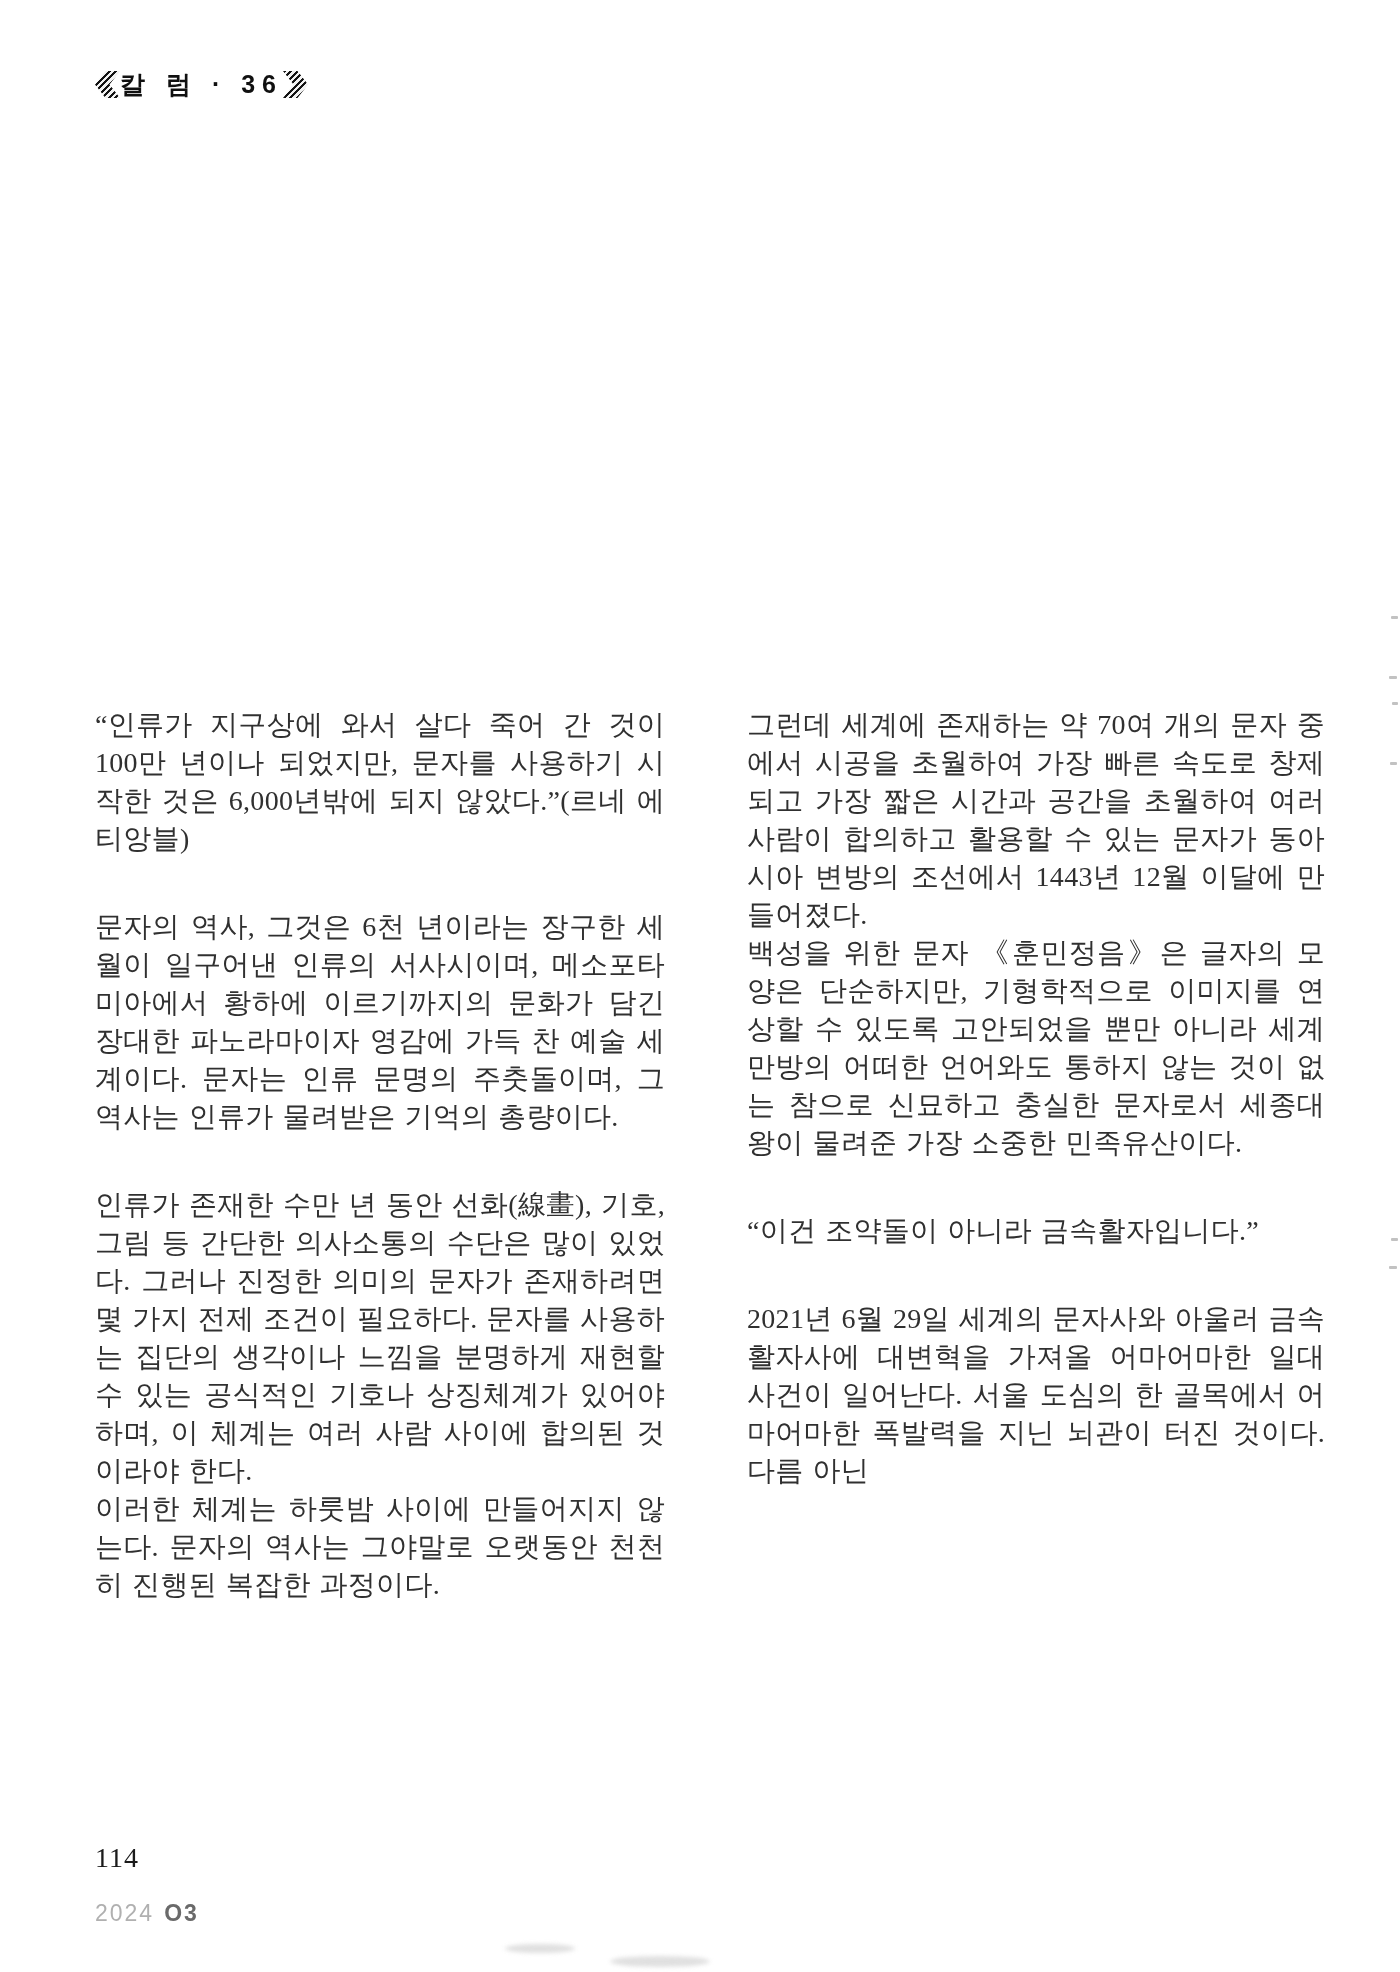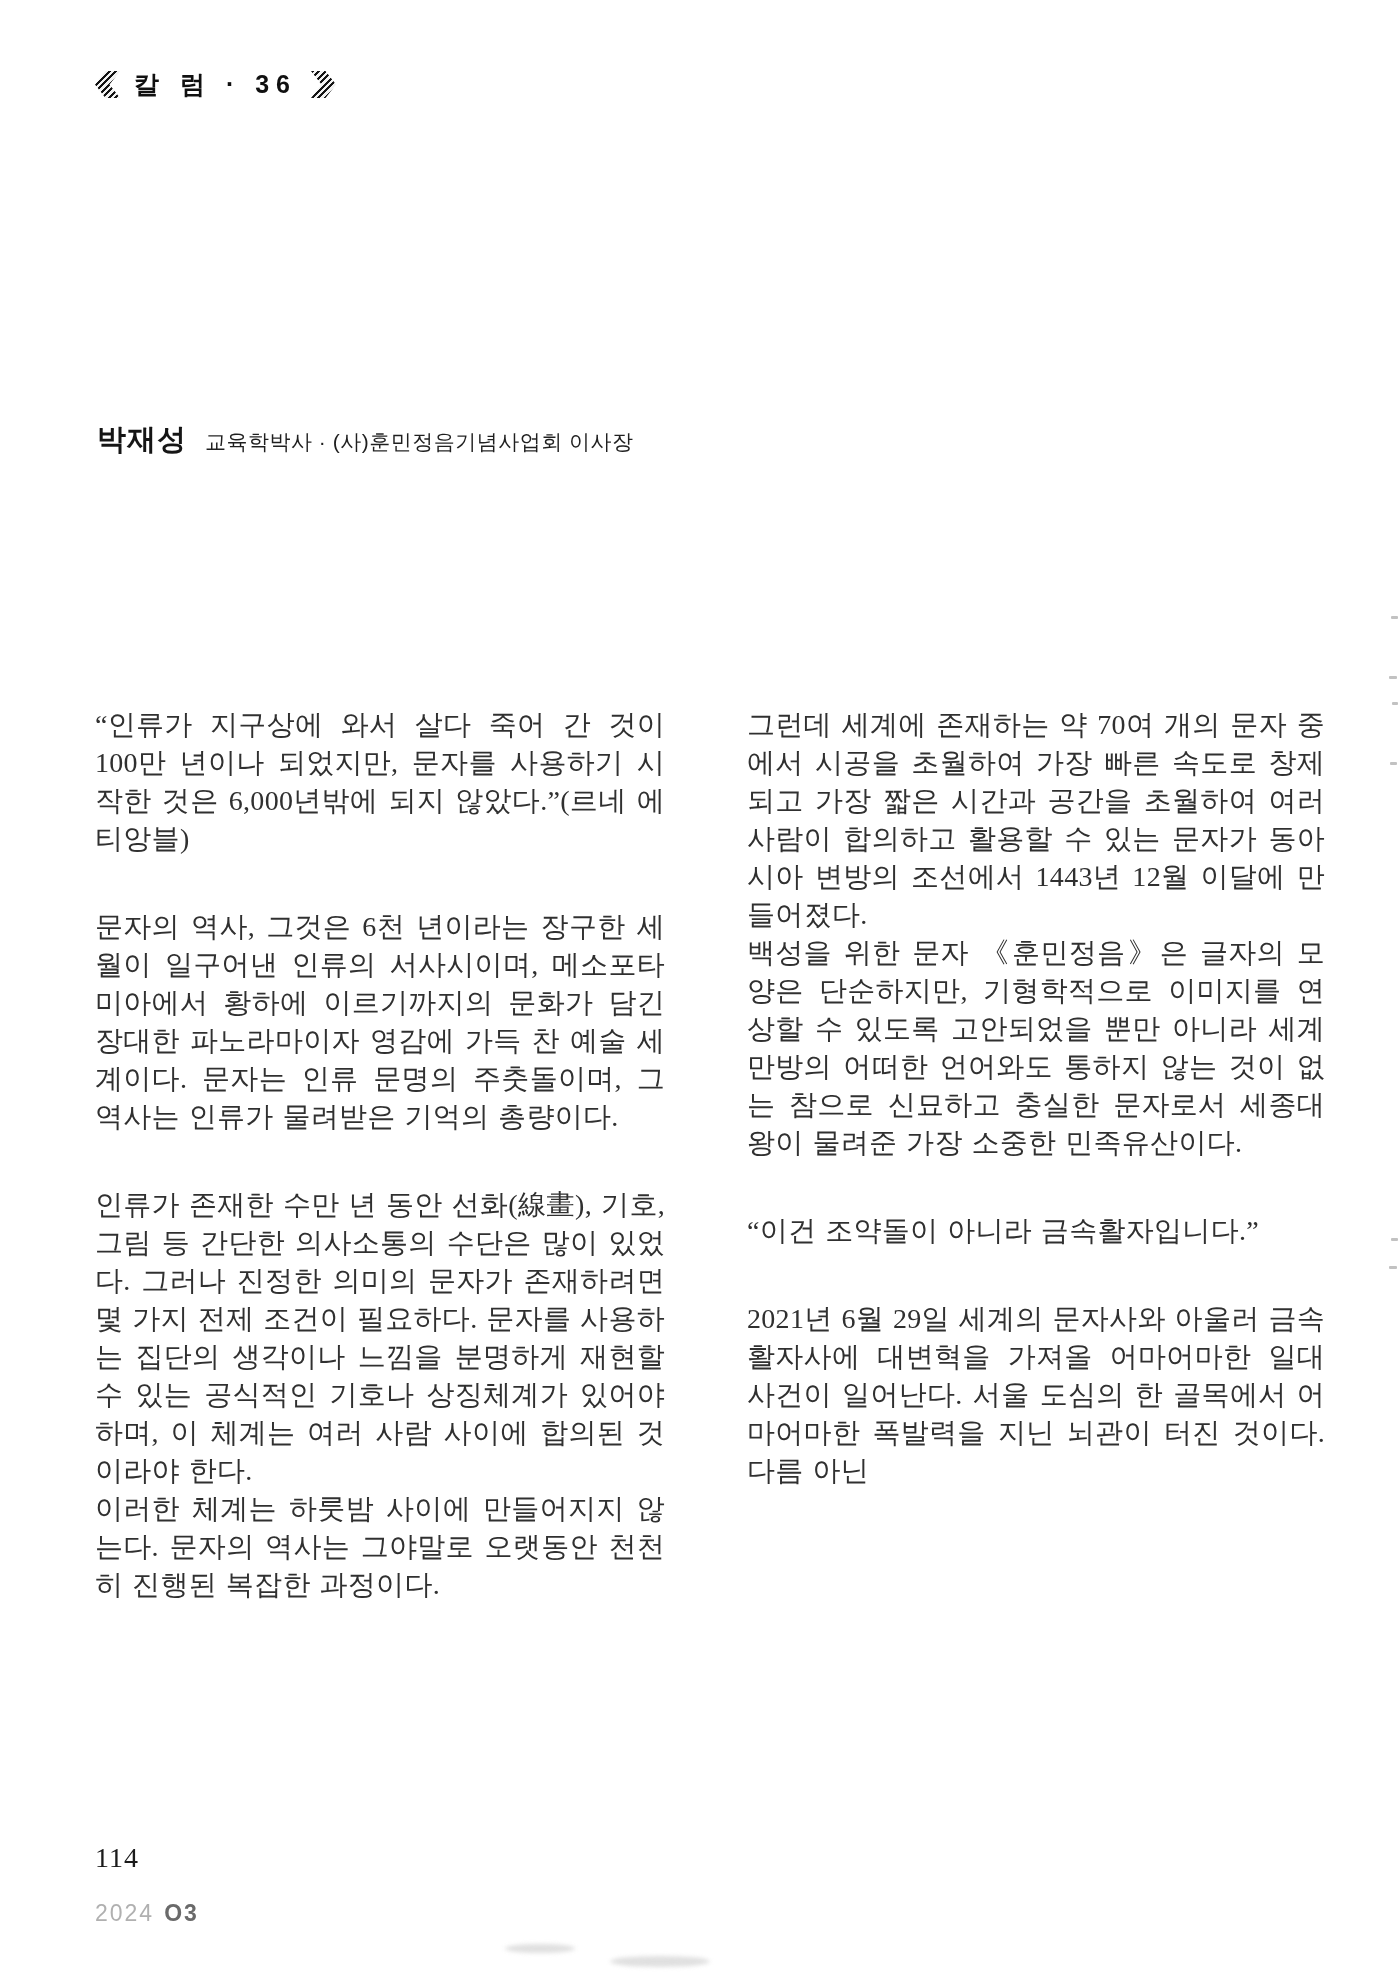--- a/index.html
+++ b/index.html
@@ -14,21 +14,20 @@
     color: #2f2f2f;
   }
 
   
   .header-badge {
     position: absolute;
     left: 95px;
     top: 68px;
     display: flex;
     align-items: center;
-    gap: 14px;
   }
   .orn {
     width: 25px;
     height: 27px;
     background: repeating-linear-gradient(135deg, #141414 0 2.4px, rgba(0,0,0,0.05) 2.4px 4.6px);
     flex: 0 0 auto;
   }
   .orn-left  { clip-path: polygon(100% 0, 42% 0, 0 50%, 42% 100%, 100% 100%, 58% 50%); }
   .orn-right { clip-path: polygon(0 0, 58% 0, 100% 50%, 58% 100%, 0 100%, 42% 50%); }
   .badge-label {
@@ -137,24 +136,20 @@
 
 <div class="page">
 
   <div class="header-badge">
     <span class="orn orn-left"></span>
     <span class="badge-label">칼 럼 · 36</span>
     <span class="orn orn-right"></span>
   </div>
 
 
-  <div class="author-line">
-    <span class="author-name">박재성</span>
-    <span class="author-title">교육학박사 · (사)훈민정음기념사업회 이사장</span>
-  </div>
 
   <div class="col col-left">
     <p class="para">“인류가 지구상에 와서 살다 죽어 간 것이 100만 년이나 되었지만, 문자를 사용하기 시작한 것은 6,000년밖에 되지 않았다.”(르네 에티앙블)</p>
     <p class="para gap">문자의 역사, 그것은 6천 년이라는 장구한 세월이 일구어낸 인류의 서사시이며, 메소포타미아에서 황하에 이르기까지의 문화가 담긴 장대한 파노라마이자 영감에 가득 찬 예술 세계이다. 문자는 인류 문명의 주춧돌이며, 그 역사는 인류가 물려받은 기억의 총량이다.</p>
     <p class="para gap">인류가 존재한 수만 년 동안 선화(線畫), 기호, 그림 등 간단한 의사소통의 수단은 많이 있었다. 그러나 진정한 의미의 문자가 존재하려면 몇 가지 전제 조건이 필요하다. 문자를 사용하는 집단의 생각이나 느낌을 분명하게 재현할 수 있는 공식적인 기호나 상징체계가 있어야 하며, 이 체계는 여러 사람 사이에 합의된 것이라야 한다.</p>
     <p class="para">이러한 체계는 하룻밤 사이에 만들어지지 않는다. 문자의 역사는 그야말로 오랫동안 천천히 진행된 복잡한 과정이다.</p>
   </div>
 
   <div class="col col-right">
     <p class="para">그런데 세계에 존재하는 약 70여 개의 문자 중에서 시공을 초월하여 가장 빠른 속도로 창제되고 가장 짧은 시간과 공간을 초월하여 여러 사람이 합의하고 활용할 수 있는 문자가 동아시아 변방의 조선에서 1443년 12월 이달에 만들어졌다.</p>

